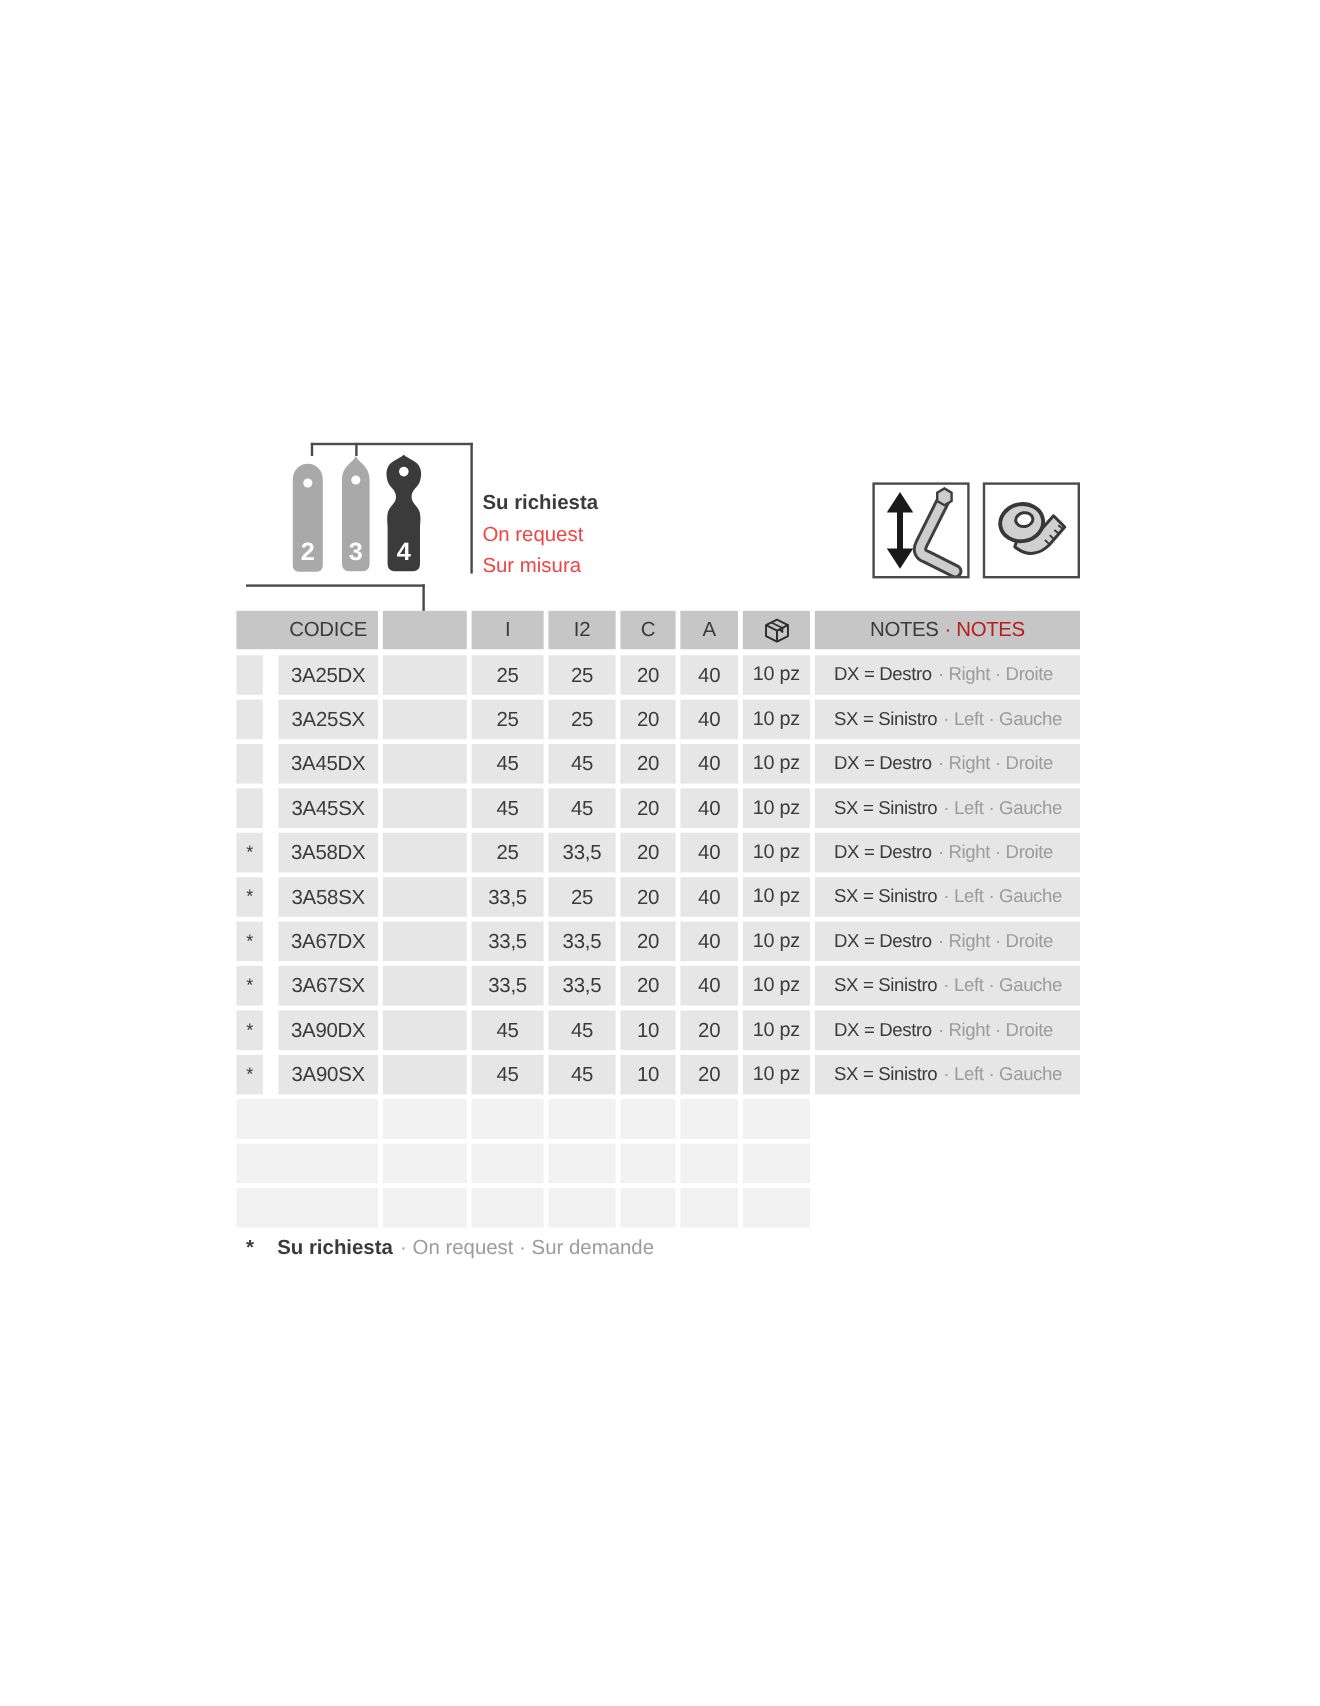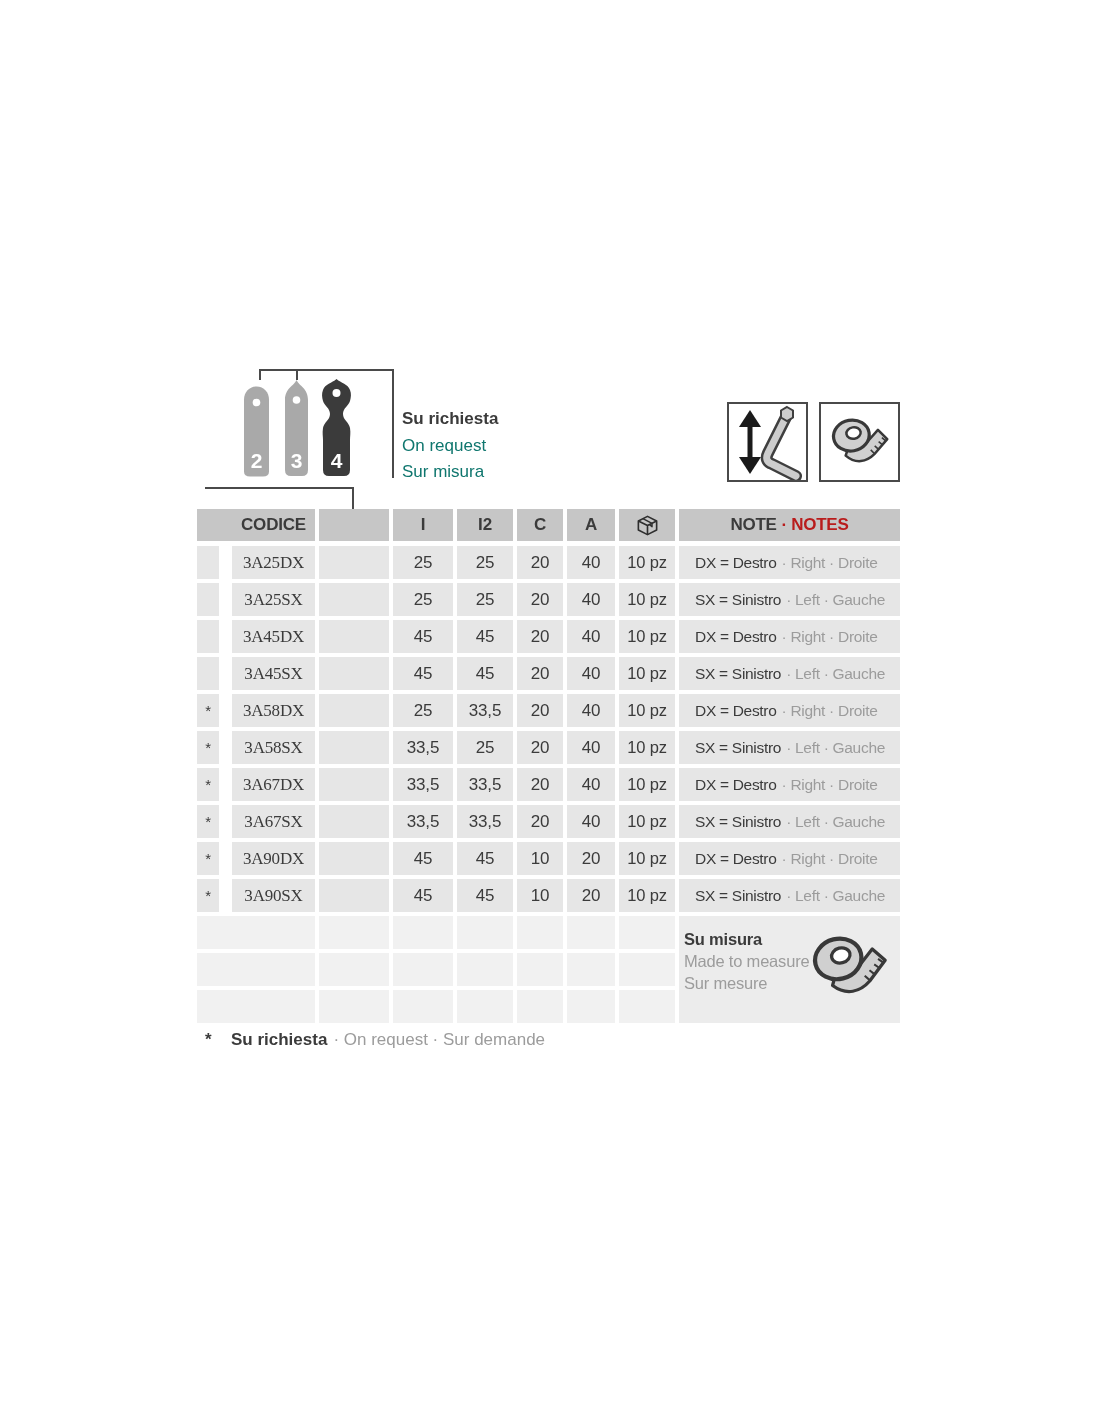--- a/index.html
+++ b/index.html
@@ -15,37 +15,37 @@
   .l-right-v{left:392px;top:369px;width:2px;height:109px;}
   .l-bot-h{left:205px;top:487px;width:149px;height:2px;}
   .l-bot-v{left:352px;top:487px;width:2px;height:33px;}
   .l-dot{position:absolute;left:348px;top:518px;width:11px;height:11px;border-radius:50%;background:#2e2e2e;}
   
   .shape{position:absolute;}
   .shape-num{position:absolute;color:#ffffff;font-weight:bold;font-size:21px;text-align:center;line-height:21px;}
   
   .caption{position:absolute;left:402px;top:406px;font-size:17px;line-height:26.5px;}
   .caption .c1{color:#3b3b3b;font-weight:bold;}
-  .caption .c2,.caption .c3{color:#0f766e;}
+  .caption .c2,.caption .c3{color:#ef4444;}
   
   .ibox{position:absolute;top:402px;width:81px;height:80px;background:#ffffff;border:2px solid #4a4a4a;
         box-sizing:border-box;display:flex;align-items:center;justify-content:center;}
   .ibox1{left:727px;}
   .ibox2{left:819px;}
   
   .table{position:absolute;left:197px;top:509px;width:703px;}
   .hrow{display:flex;height:32px;margin-bottom:5px;}
   .trow{display:flex;height:33px;margin-bottom:4px;}
   .erow{display:flex;height:33px;margin-bottom:4px;}
   .cell{background:#e6e6e6;display:flex;align-items:center;justify-content:center;
         font-size:17px;color:#3b3b3b;box-sizing:border-box;letter-spacing:-0.2px;}
-  .hrow .cell{background:#c6c6c6;font-weight:bold;}
+  .hrow .cell{background:#c6c6c6;font-weight:normal;}
   .erow .cell{background:#f1f1f1;}
   .c-ast{width:22px;margin-right:13px;font-size:15px;}
-  .c-code{width:83px;margin-right:4px;font-family:Liberation Serif, serif;}
+  .c-code{width:83px;margin-right:4px;}
   .c-dot{width:70px;margin-right:4px;}
   .c-i{width:60px;margin-right:4px;}
   .c-i2{width:56px;margin-right:4px;}
   .c-c{width:46px;margin-right:4px;}
   .c-a{width:48px;margin-right:4px;}
   .c-pz{width:56px;margin-right:4px;font-size:16.5px;text-align:right;}
   .c-note{width:221px;margin-right:0;justify-content:flex-start;padding-left:16px;font-size:15.5px;letter-spacing:-0.3px;}
   .h-codice{width:118px;margin-right:4px;padding-left:35px;}
   .e-codice{width:118px;margin-right:4px;}
   .nd{color:#3b3b3b;}
@@ -134,21 +134,21 @@
       <div class="cell c-c">C</div>
       <div class="cell c-a">A</div>
       <div class="cell c-pz">
         <svg width="25" height="25" viewBox="0 0 26 26">
           <path d="M13 3.5 L22.5 8.3 L22.5 17.7 L13 22.5 L3.5 17.7 L3.5 8.3 Z" fill="none" stroke="#2e2e2e" stroke-width="1.7" stroke-linejoin="round"></path>
           <path d="M3.5 8.3 L13 13 L22.5 8.3 M13 13 L13 22.5" fill="none" stroke="#2e2e2e" stroke-width="1.7" stroke-linejoin="round"></path>
           <path d="M8.2 5.9 L17.7 10.7 L17.7 14.2 L15.2 12.2" fill="none" stroke="#2e2e2e" stroke-width="1.5" stroke-linejoin="round"></path>
         </svg>
       </div>
       <div class="cell c-note" style="justify-content:center;padding-left:0;font-size:17px;">
-        <span class="nd">NOTE</span>
+        <span class="nd">NOTES</span>
         <span class="nl">· NOTES</span>
       </div>
     </div>
 
     <div id="rows-container">
   <div class="trow">
     <div class="cell c-ast"></div>
     <div class="cell c-code">3A25DX</div>
     <div class="cell c-dot"></div>
     <div class="cell c-i">25</div>
@@ -319,30 +319,20 @@
     <div class="erow">
       <div class="cell e-codice"></div>
       <div class="cell c-dot"></div>
       <div class="cell c-i"></div>
       <div class="cell c-i2"></div>
       <div class="cell c-c"></div>
       <div class="cell c-a"></div>
       <div class="cell c-pz"></div>
     </div>
 
-    <div class="note-merged">
-      <div class="mm-text">
-        <div class="m1">Su misura</div>
-        <div class="m2">Made to measure</div>
-        <div class="m3">Sur mesure</div>
-      </div>
-      <svg class="tape-bottom" width="86" height="73" viewBox="0 0 92 78">
-        <use href="#tape" xlink:href="#tape"></use>
-      </svg>
-    </div>
   </div>
 
   <div class="footnote">
     <span class="fstar">*</span>
     <span class="fdark">Su richiesta</span>
     <span class="flight">· On request · Sur demande</span>
   </div>
 
 </div>
 

